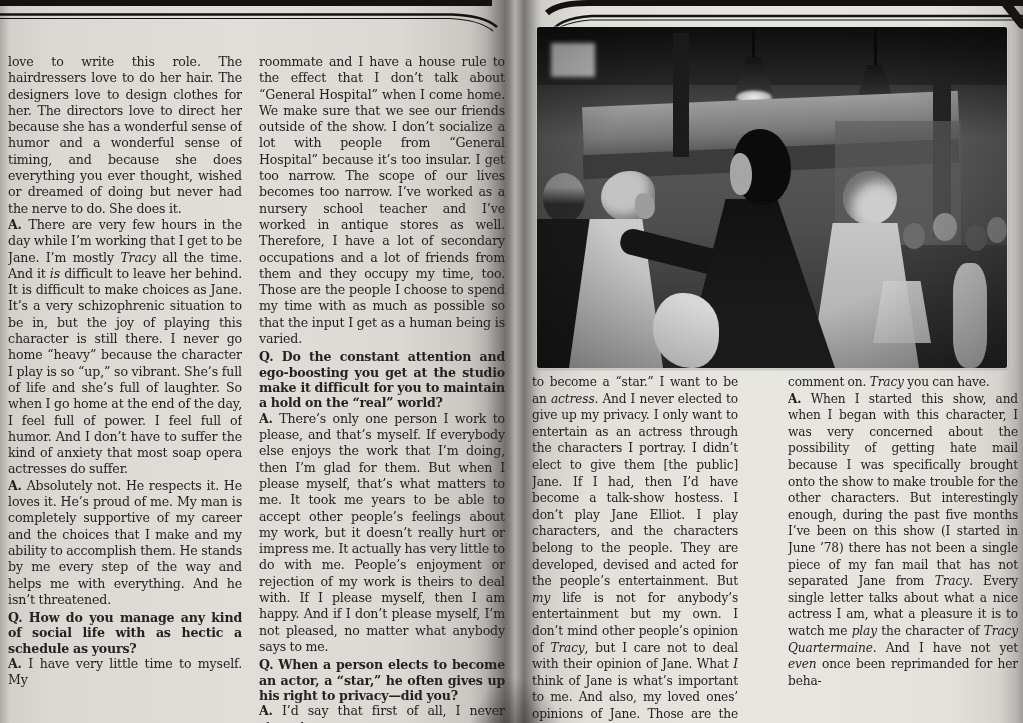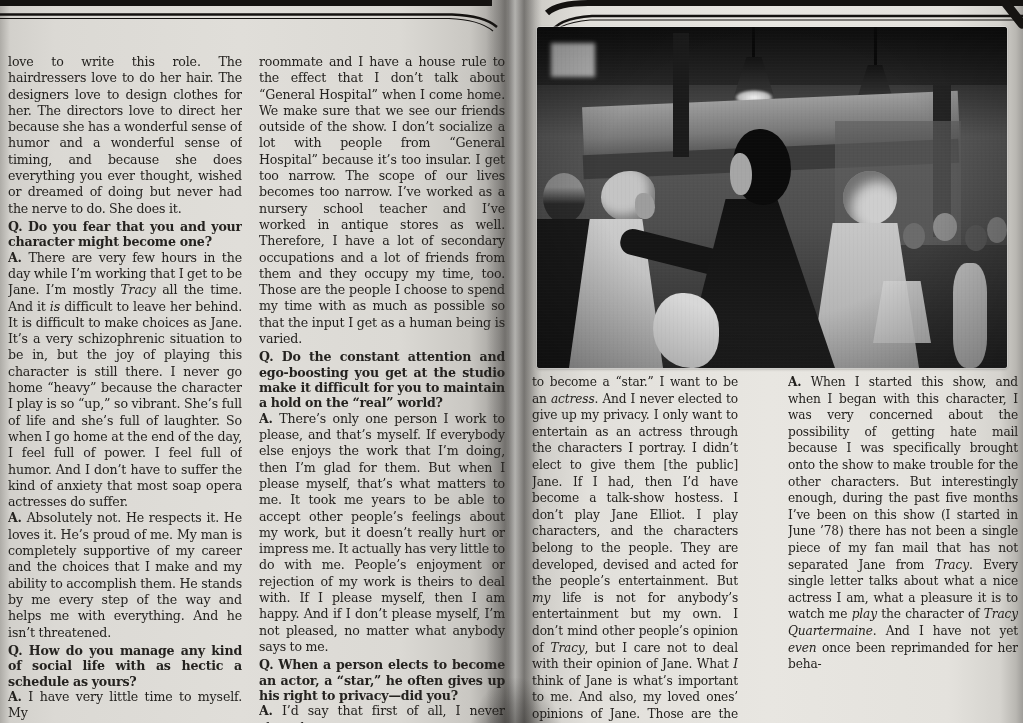--- a/index.html
+++ b/index.html
@@ -138,36 +138,36 @@
     <div class="ph-man-face"></div>
     <div class="ph-bag"></div>
     <div class="ph-lampshade"></div>
     <div class="ph-figure-white"></div>
     <div class="ph-vignette"></div>
     <div class="ph-grain"></div>
   </div>
 
   <div id="col-l1" class="col col-l">
       <p class="b">love to write this role. The hairdressers love to do her hair. The designers love to design clothes for her. The directors love to direct her because she has a wonderful sense of humor and a wonderful sense of timing, and because she does everything you ever thought, wished or dreamed of doing but never had the nerve to do. She does it.</p>
-      <p class="q"><b class="pfx">Q.</b> Do you fear that you and your character might become one?</p>
       <p class="a"><b class="pfx">A.</b> There are very few hours in the day while I’m working that I get to be Jane. I’m mostly <i>Tracy</i> all the time. And it <i>is</i> difficult to leave her behind. It is difficult to make choices as Jane. It’s a very schizophrenic situation to be in, but the joy of playing this character is still there. I never go home “heavy” because the character I play is so “up,” so vibrant. She’s full of life and she’s full of laughter. So when I go home at the end of the day, I feel full of power. I feel full of humor. And I don’t have to suffer the kind of anxiety that most soap opera actresses do suffer.</p>
       <p class="a"><b class="pfx">A.</b> Absolutely not. He respects it. He loves it. He’s proud of me. My man is completely supportive of my career and the choices that I make and my ability to accomplish them. He stands by me every step of the way and helps me with everything. And he isn’t threatened.</p>
       <p class="q"><b class="pfx">Q.</b> How do you manage any kind of social life with as hectic a schedule as yours?</p>
       <p class="a"><b class="pfx">A.</b> I have very little time to myself. My</p>
     </div>
   <div id="col-l2" class="col col-l">
       <p class="b">roommate and I have a house rule to the effect that I don’t talk about “General Hospital” when I come home. We make sure that we see our friends outside of the show. I don’t socialize a lot with people from “General Hospital” because it’s too insular. I get too narrow. The scope of our lives becomes too narrow. I’ve worked as a nursery school teacher and I’ve worked in antique stores as well. Therefore, I have a lot of secondary occupations and a lot of friends from them and they occupy my time, too. Those are the people I choose to spend my time with as much as possible so that the input I get as a human being is varied.</p>
       <p class="q"><b class="pfx">Q.</b> Do the constant attention and ego-boosting you get at the studio make it difficult for you to maintain a hold on the “real” world?</p>
       <p class="a"><b class="pfx">A.</b> There’s only one person I work to please, and that’s myself. If everybody else enjoys the work that I’m doing, then I’m glad for them. But when I please myself, that’s what matters to me. It took me years to be able to accept other people’s feelings about my work, but it doesn’t really hurt or impress me. It actually has very little to do with me. People’s enjoyment or rejection of my work is theirs to deal with. If I please myself, then I am happy. And if I don’t please myself, I’m not pleased, no matter what anybody says to me.</p>
       <p class="q"><b class="pfx">Q.</b> When a person elects to become an actor, a “star,” he often gives up his right to privacy—did you?</p>
       <p class="a"><b class="pfx">A.</b> I’d say that first of all, I never elected</p>
     </div>
   <div id="col-r1" class="col col-r">
       <p class="b">to become a “star.” I want to be an <i>actress</i>. And I never elected to give up my privacy. I only want to entertain as an actress through the characters I portray. I didn’t elect to give them [the public] Jane. If I had, then I’d have become a talk-show hostess. I don’t play Jane Elliot. I play characters, and the characters belong to the people. They are developed, devised and acted for the people’s entertainment. But <i>my</i> life is not for anybody’s entertainment but my own. I don’t mind other people’s opinion of <i>Tracy</i>, but I care not to deal with their opinion of Jane. What <i>I</i> think of Jane is what’s important to me. And also, my loved ones’ opinions of Jane. Those are the people whom Jane elects to please and make herself available to.  you can</p>
     </div>
   <div id="col-r2" class="col col-r">
+      <p class="b">comment on. <i>Tracy</i> you can have.</p>
       <p class="a"><b class="pfx">A.</b> When I started this show, and when I began with this character, I was very concerned about the possibility of getting hate mail because I was specifically brought onto the show to make trouble for the other characters. But interestingly enough, during the past five months I’ve been on this show (I started in June ’78) there has not been a single piece of my fan mail that has not separated Jane from <i>Tracy</i>. Every single letter talks about what a nice actress I am, what a pleasure it is to watch me <i>play</i> the character of <i>Tracy Quartermaine</i>. And I have not yet <i>even</i> once been reprimanded for her beha-</p>
     </div>
 
   <div class="gutter-shadow"></div>
   <div class="gutter-bottom"></div>
 
 </div>
 
 </body></html>

